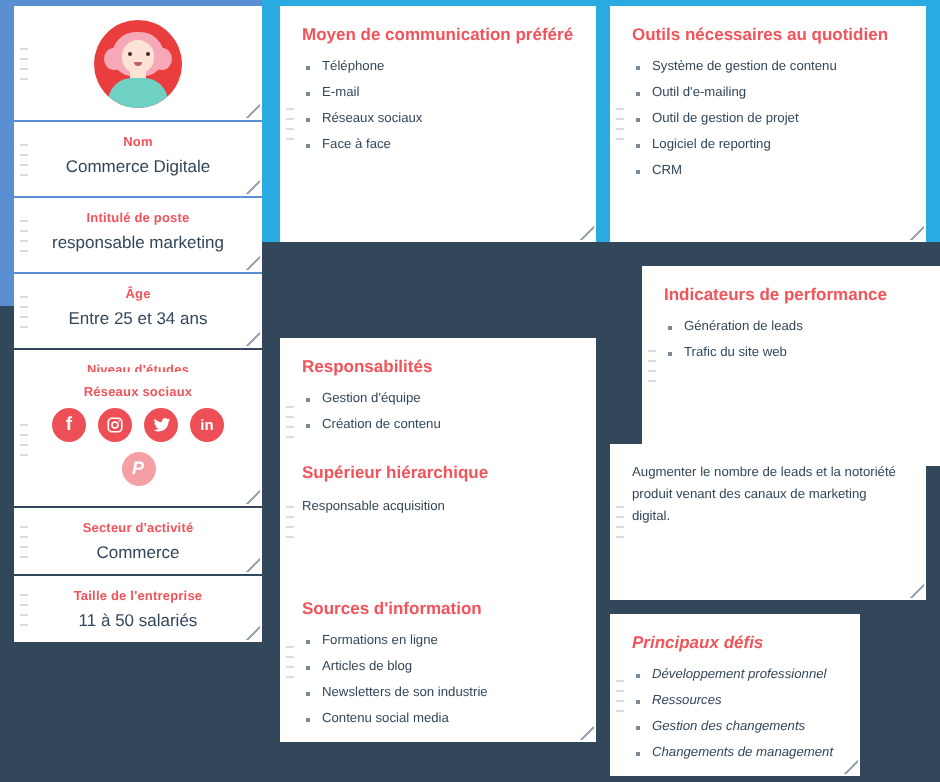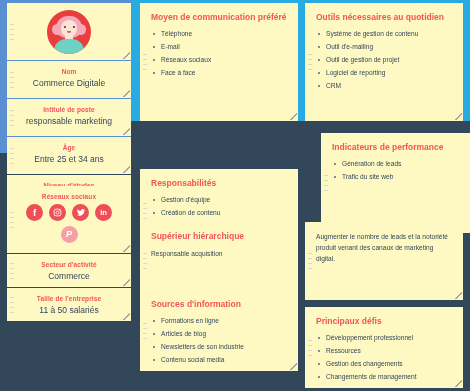--- a/index.html
+++ b/index.html
@@ -16,21 +16,21 @@
     background:#29abe2;
   }
   .cyan-left {
     position:absolute; left:0; top:0; width:131px; height:153px;
     background:#5b8fd4;
   }
 
   
   .card {
     position:absolute;
-    background:#fef9c3;
+    background:#ffffff;
     overflow:hidden;
   }
   .grip {
     position:absolute; left:3px; top:50%; transform:translateY(-50%);
     width:4px; height:16px;
     display:flex; flex-direction:column; justify-content:space-between;
     opacity:.55;
   }
   .grip i { display:block; width:4px; height:1px; background:#b9c3cc; }
   .resize {
@@ -315,21 +315,21 @@
         </span>
         <div class="ctitle">Sources d'information</div>
         <ul class="clist">
           <li>Formations en ligne</li>
           <li>Articles de blog</li>
           <li>Newsletters de son industrie</li>
           <li>Contenu social media</li>
         </ul>
         <span class="resize"></span>
       </div>
-      <div class="card ccard" style="left: 305px; top: 307px; width: 158px; height: 81px;">
+      <div class="card ccard" style="left: 305px; top: 307px; width: 125px; height: 81px; font-style: italic;">
         <span class="grip">
           <i></i>
           <i></i>
           <i></i>
           <i></i>
         </span>
         <div class="ctitle">Principaux défis</div>
         <ul class="clist">
           <li>Développement professionnel</li>
           <li>Ressources</li>

